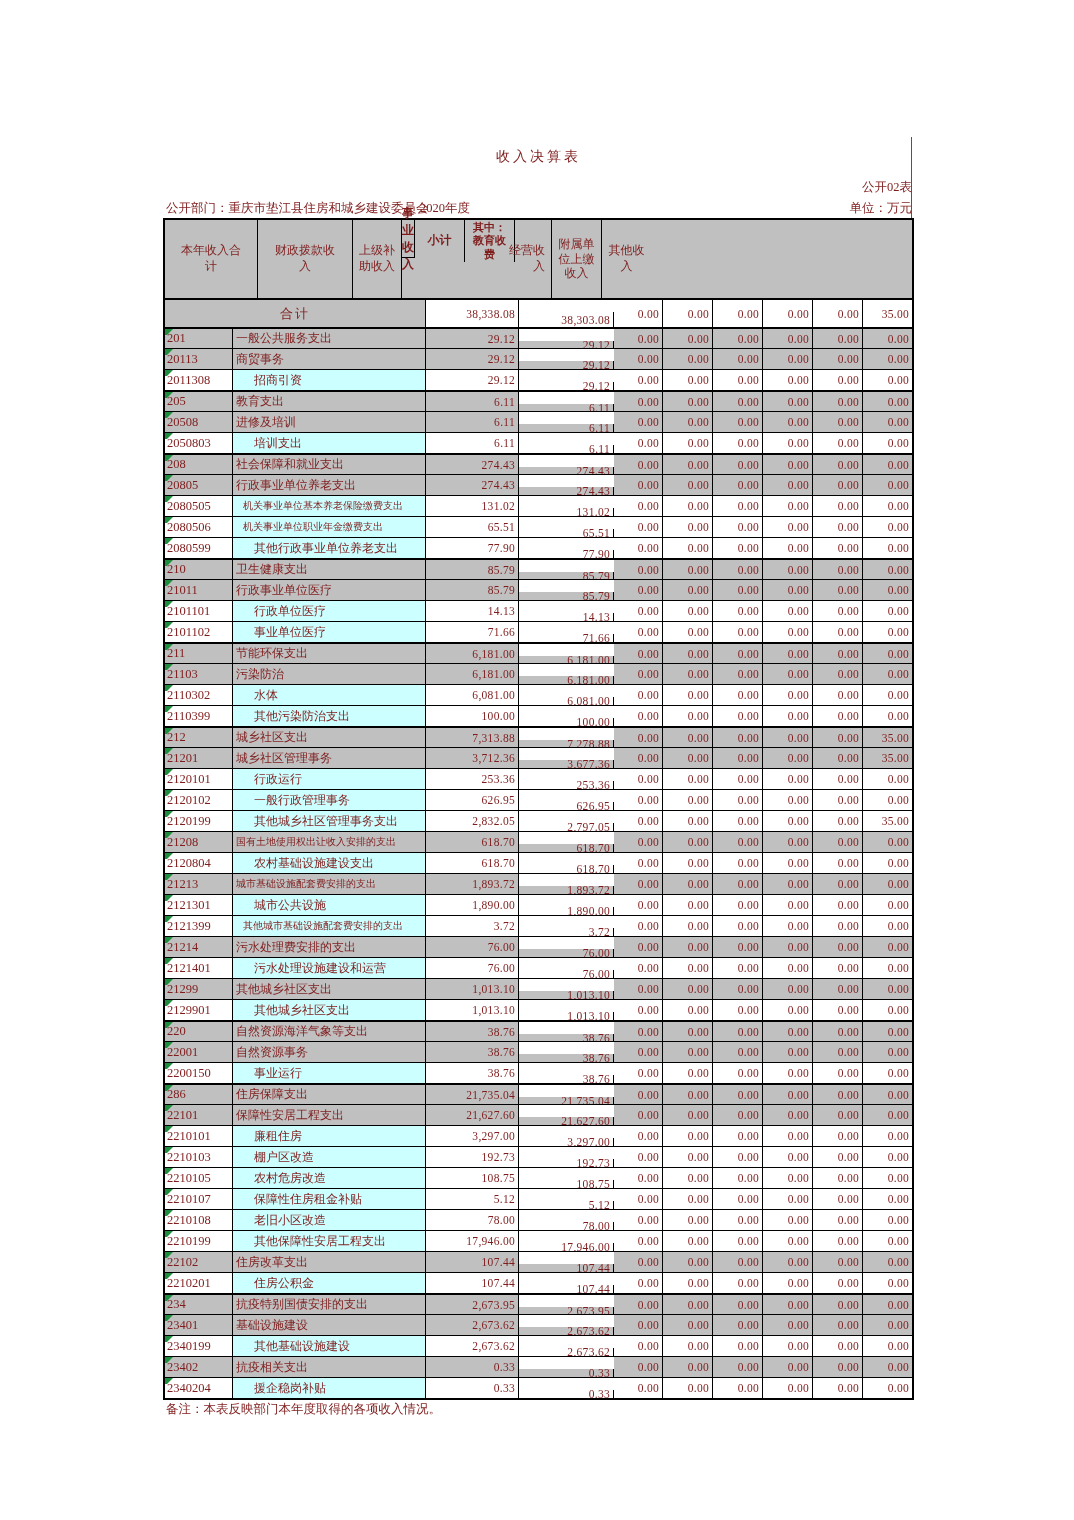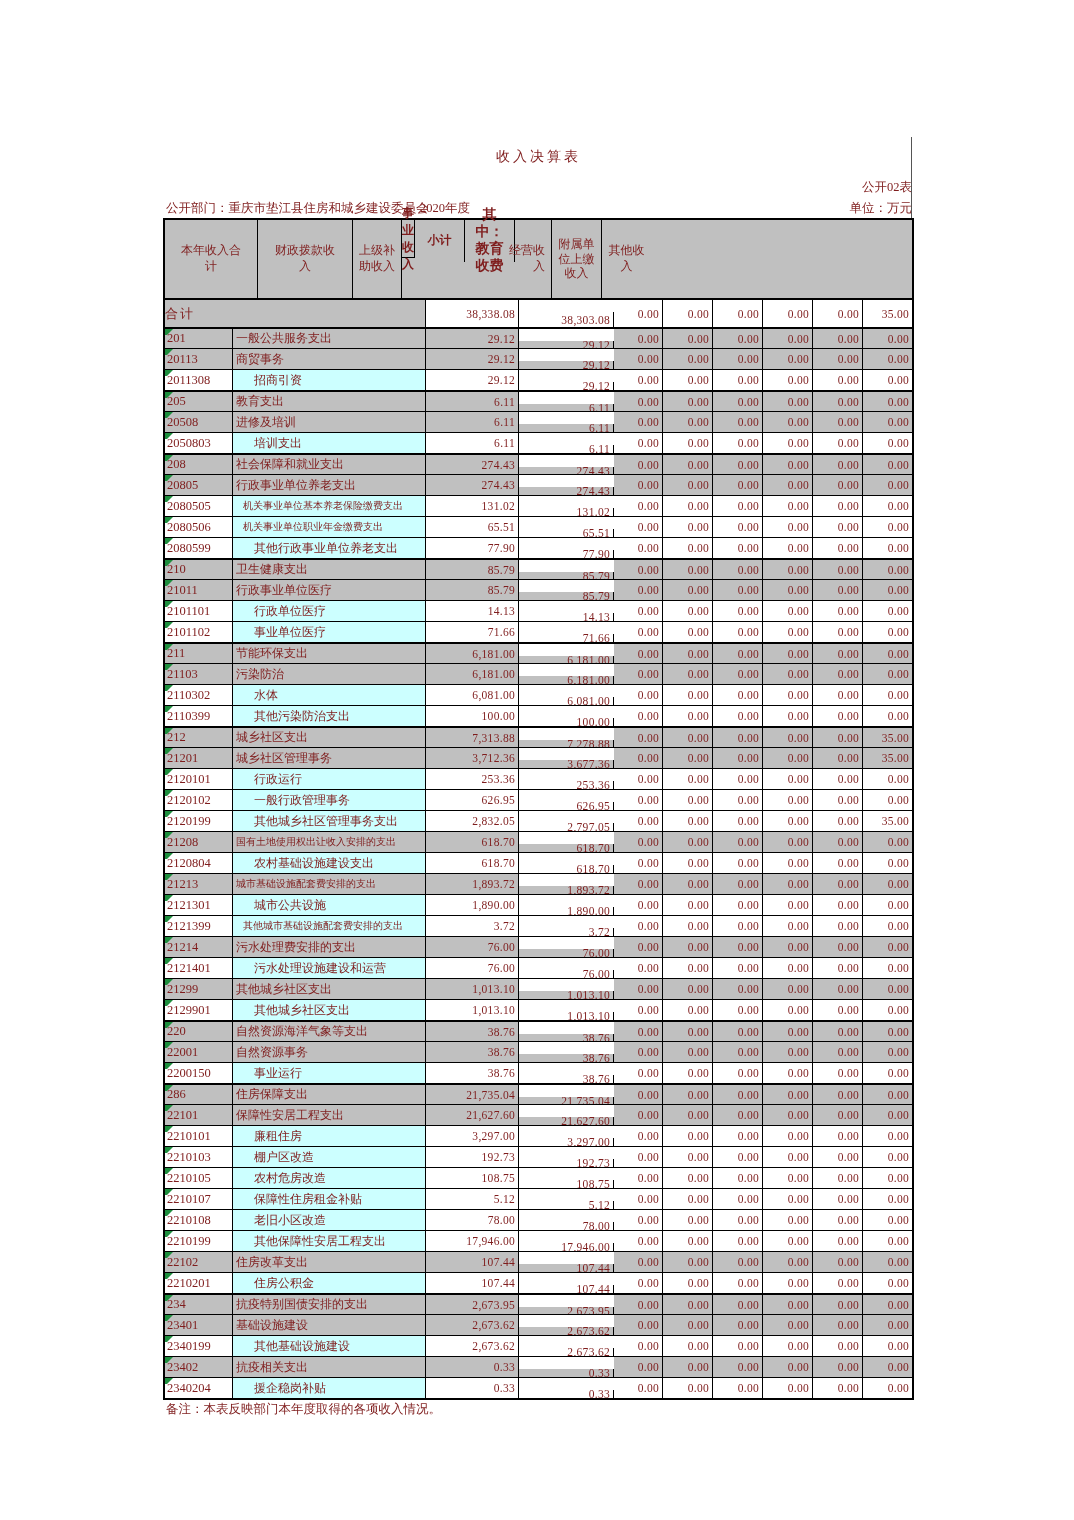--- a/index.html
+++ b/index.html
@@ -31,34 +31,34 @@
   .hcell{display:flex;align-items:center;justify-content:center;text-align:center;
          font-size:12px;line-height:1.3;border-right:1px solid #000;}
   .hc3{width:93px;padding:0 14px;}
   .hc4{width:95px;padding:0 15px;}
   .hc5{width:49px;padding:0 5px;}
   .hgroup-biz{width:100px;display:flex;flex-direction:row;font-weight:bold;}
   .h-biz-top{height:38px;border-bottom:1px solid #000;border-right:1px solid #000;
              display:flex;align-items:center;justify-content:center;font-size:12px;}
   .h-biz-bottom{height:42px;display:flex;}
   .h-sub{width:50px;}
-  .h-edu{width:50px;font-size:14px;padding:0 7px;line-height:1.2;}
+  .h-edu{width:50px;font-size:11px;padding:0 7px;line-height:1.2;}
   .hc8{width:50px;padding:0 6px;text-align:right;}
   .hc9{width:50px;padding:0 6px;line-height:1.2;}
   .hc10{width:49px;padding:0 6px;border-right:0;}
 
   
   .row{display:flex;height:21px;border-top:1px solid #000;background:#fff;}
   .row.cat1{border-top-width:2px;}
   .row.total{height:27px;border-top:0;}
   .cell{border-right:1px solid #000;display:flex;align-items:center;overflow:hidden;
         white-space:nowrap;background:#fff;}
   .c1{width:68px;position:relative;}
   .c2{width:193px;}
-  .c12{width:261px;justify-content:flex-start;}
+  .c12{width:261px;justify-content:center;}
   .c3{width:93px;}.c4{width:95px;margin-top:12px;}.c5{width:49px;}.c6{width:50px;}.c7{width:50px;}
   .c8{width:50px;}.c9{width:50px;}.c10{width:49px;border-right:0;}
   .num{justify-content:flex-end;padding-right:3px;font-size:11.5px;letter-spacing:0.3px;}
   .c1 span{font-size:12.5px;padding-left:2px;}
   .c2 span{font-size:12px;padding-left:3px;}
   .c12 span{font-size:13px;letter-spacing:2px;}
   .leaf .c2 span{padding-left:21px;}
   .small .c2 span{font-size:10px;}
   .leaf.small .c2 span{padding-left:10px;}
   .cat1 .cell,.cat2 .cell{background:#c0c0c0;}

